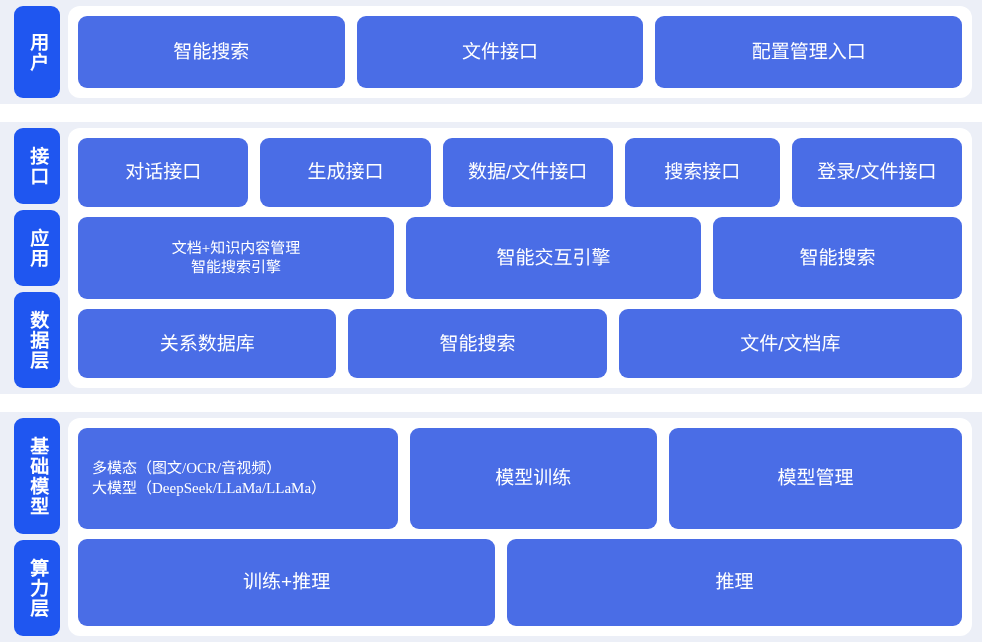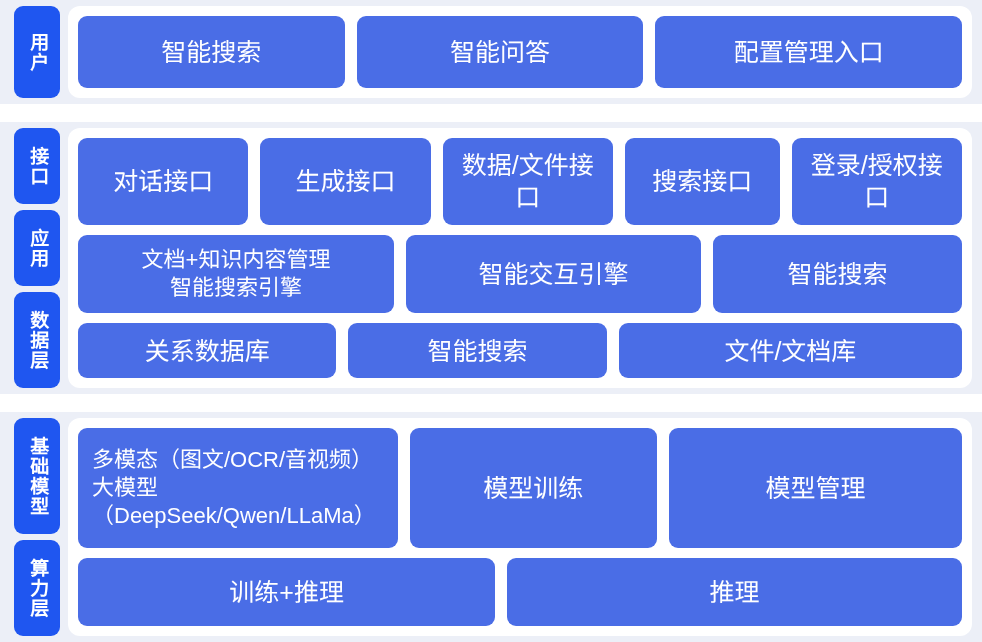--- a/index.html
+++ b/index.html
@@ -95,29 +95,29 @@
 
   
   .node {
     background: #4a6de6;
     border-radius: 9px;
     color: #ffffff;
     display: flex;
     align-items: center;
     justify-content: center;
     text-align: center;
-    font-size: 25px;
+    font-size: 19px;
     line-height: 1.28;
     padding: 4px 8px;
     box-sizing: border-box;
     white-space: pre-line;
     flex: 1 1 0;
     min-width: 0;
   }
-  .node.small  { font-size: 22px; }
+  .node.small  { font-size: 15px; font-family: Liberation Serif, serif; }
   .node.left   { justify-content: flex-start; text-align: left; padding-left: 14px; }
 
   
   .g1  { flex-grow: 1; }
   .g2  { flex-grow: 1.08; }
   .g3  { flex-grow: 1.16; }
   .g5  { flex-grow: 0.9; }
   .g6  { flex-grow: 1.35; }
   .g7  { flex-grow: 1.6; }
   .g8  { flex-grow: 1.75; }
@@ -129,21 +129,21 @@
 
   <div class="band band-users">
     <div class="rail">
       <div class="rail-tab">
         <span class="rail-text">用户</span>
       </div>
     </div>
     <div class="card">
       <div class="row">
         <div class="node g1">智能搜索</div>
-        <div class="node g2">智能问答</div>
+        <div class="node g2">文件接口</div>
         <div class="node g3">配置管理入口</div>
       </div>
     </div>
   </div>
 
   <div class="band band-middle">
     <div class="rail">
       <div class="rail-tab">
         <span class="rail-text">接口</span>
       </div>
@@ -154,21 +154,21 @@
         <span class="rail-text">数据层</span>
       </div>
     </div>
     <div class="card">
 
       <div class="row">
         <div class="node g1">对话接口</div>
         <div class="node g1">生成接口</div>
         <div class="node g1">数据/文件接口</div>
         <div class="node g5">搜索接口</div>
-        <div class="node g1">登录/授权接口</div>
+        <div class="node g1">登录/文件接口</div>
       </div>
 
       <div class="row">
         <div class="node g3 small">文档+知识内容管理
 智能搜索引擎</div>
         <div class="node g2">智能交互引擎</div>
         <div class="node g5">智能搜索</div>
       </div>
 
       <div class="row">
@@ -186,21 +186,21 @@
         <span class="rail-text">基础模型</span>
       </div>
       <div class="rail-tab">
         <span class="rail-text">算力层</span>
       </div>
     </div>
     <div class="card">
 
       <div class="row">
         <div class="node g3 small left">多模态（图文/OCR/音视频）
-大模型（DeepSeek/Qwen/LLaMa）</div>
+大模型（DeepSeek/LLaMa/LLaMa）</div>
         <div class="node g5">模型训练</div>
         <div class="node g2">模型管理</div>
       </div>
 
       <div class="row">
         <div class="node g7">训练+推理</div>
         <div class="node g8">推理</div>
       </div>
 
     </div>

